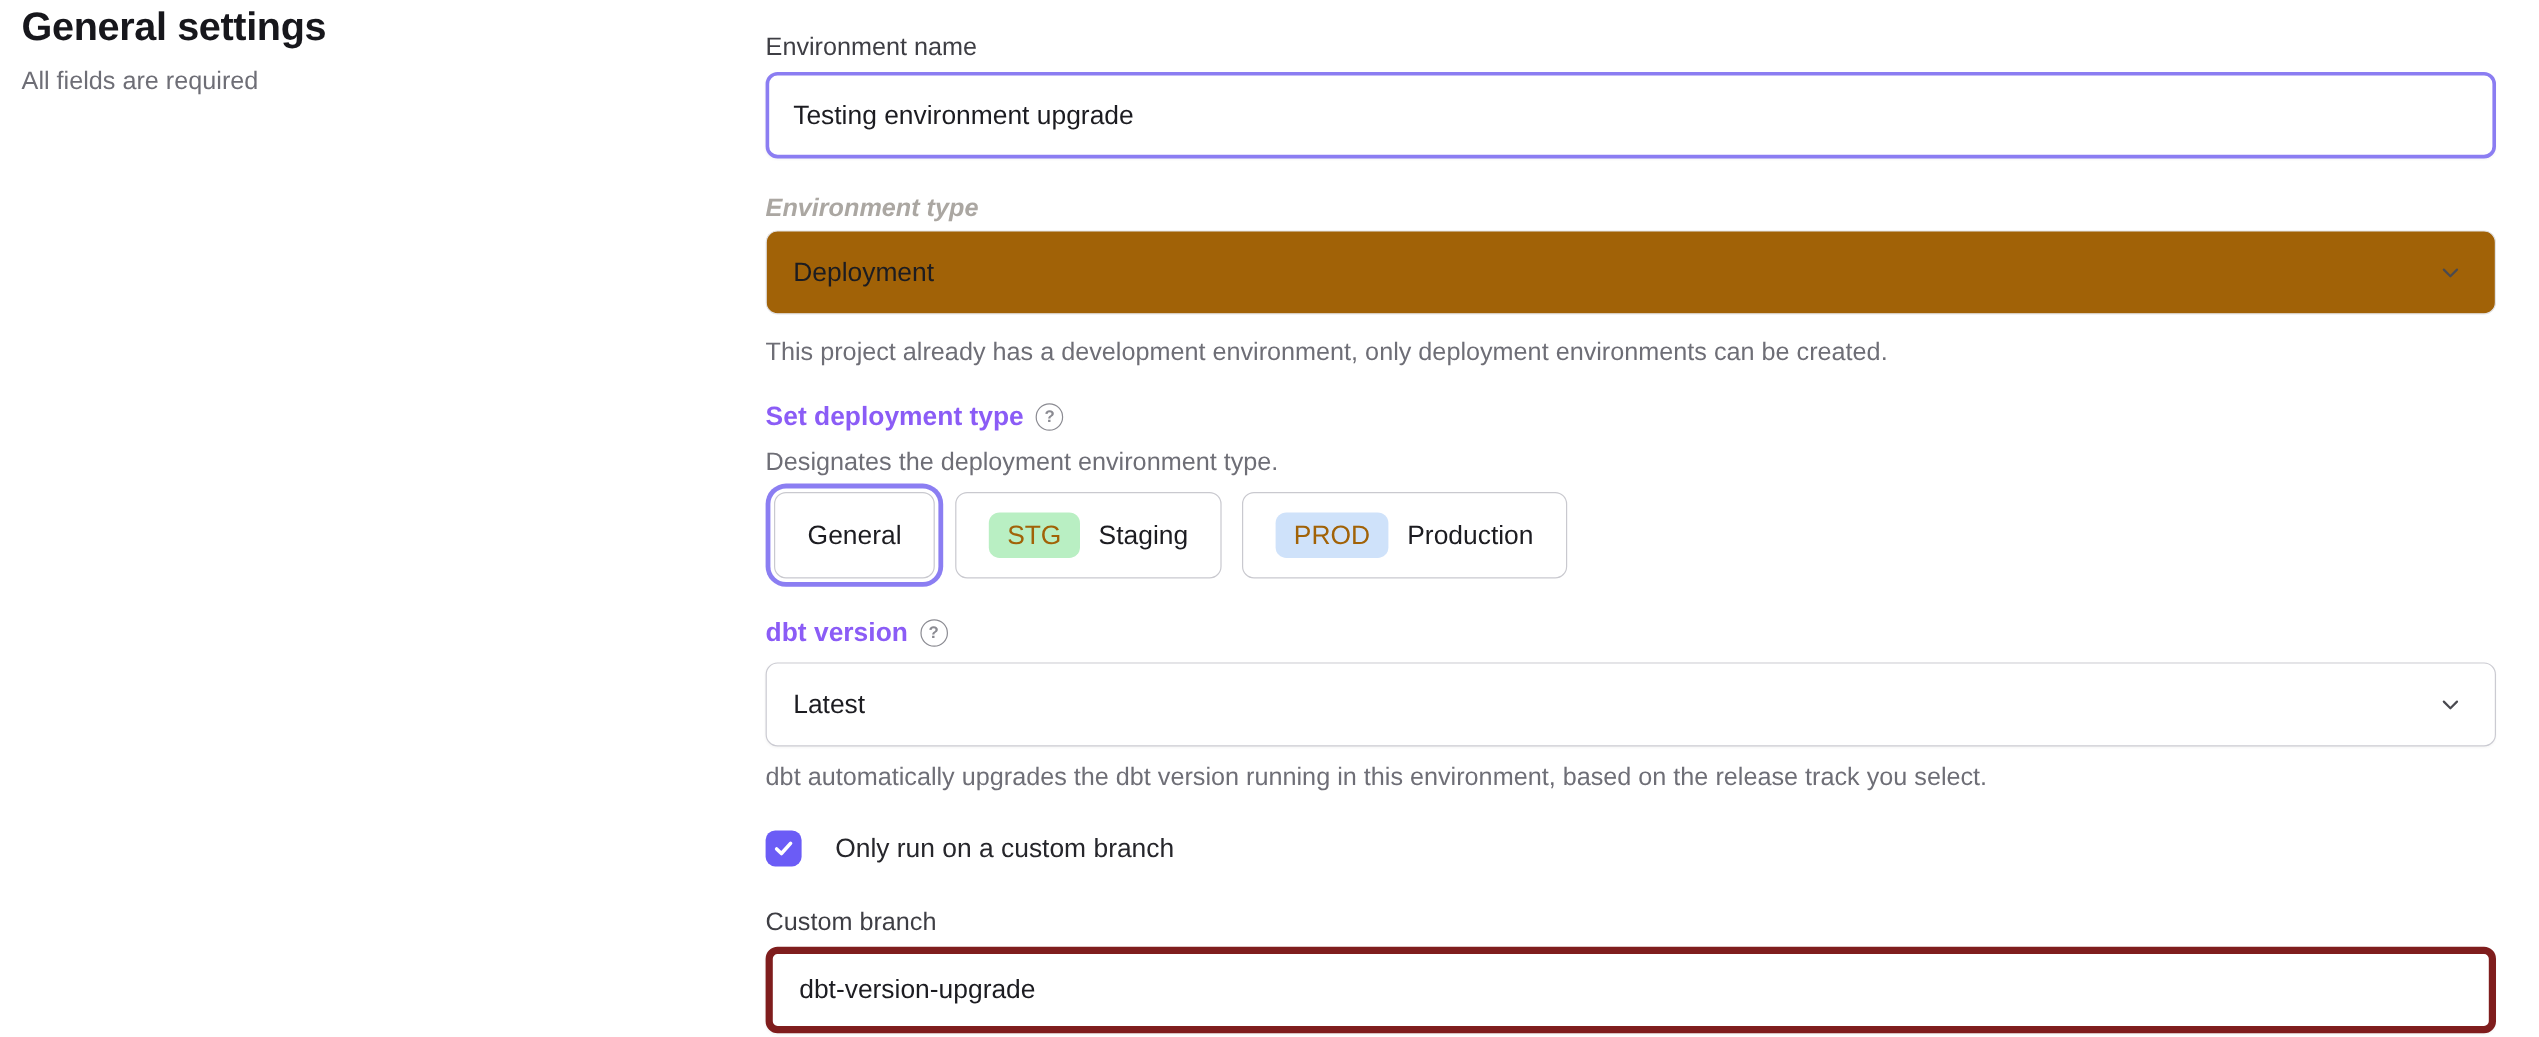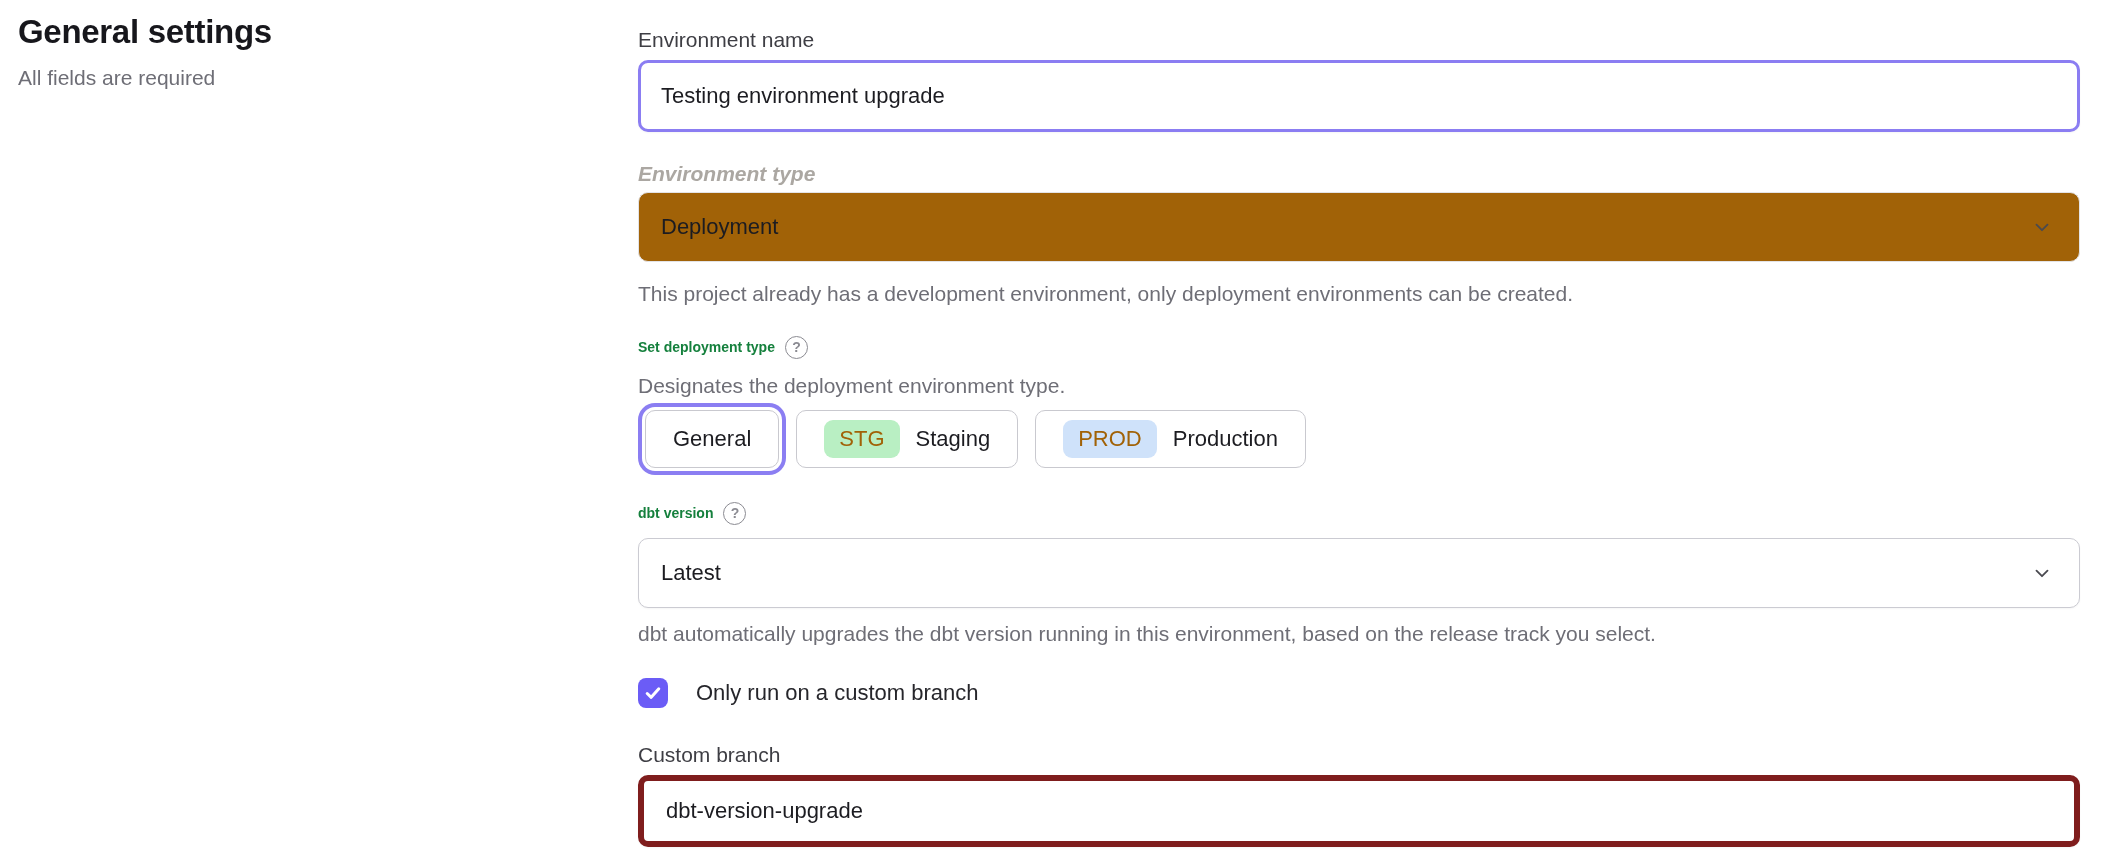--- a/index.html
+++ b/index.html
@@ -1,33 +1,33 @@
 <!DOCTYPE html>
 <html><head>
 <meta charset="utf-8">
 <style>
   * { margin:0; padding:0; box-sizing:border-box; }
   html,body { width:2116px; height:864px; background:#ffffff; overflow:hidden;
               font-family:"Liberation Sans", sans-serif; }
   .canvas { position:relative; width:2116px; height:864px; background:#ffffff; }
 
   
-  .left-col { position:absolute; left:18px; top:10px; width:580px; }
+  .left-col { position:absolute; left:18px; top:0; width:580px; }
   .page-title { font-size:33px; font-weight:700; color:#17171c; letter-spacing:-0.3px; line-height:44px; }
   .page-subtitle { margin-top:10px; font-size:21px; font-weight:400; color:#6e6e76; line-height:28px; }
 
   
   .form-col { position:absolute; left:638px; top:12px; width:1442px; padding-top:14px;
               display:flex; flex-direction:column; }
 
   .f-label { font-size:21px; font-weight:500; color:#3e3e44; line-height:28px; }
   .f-label.disabled { color:#aba7a2; font-weight:600;font-style:italic; }
 
   .section-label-row { display:flex; align-items:center; gap:10px; }
-  .section-label { font-size:14px; font-weight:700; color:#15803d; line-height:30px; }
+  .section-label { font-size:22px; font-weight:700; color:#8b5cf6; line-height:30px; }
 
   .help-icon { width:23px; height:23px; border:1.5px solid #8b8b92; border-radius:50%;
                color:#8b8b92; font-size:14px; font-weight:700; display:flex;
                align-items:center; justify-content:center; line-height:1; }
 
   .hint-text { font-size:21px; font-weight:400; color:#6e6e76; line-height:28px; }
 
   .text-input { width:100%; height:72px; border:6px solid #7f1d1d; border-radius:10px;
                 background:#ffffff; font-family:"Liberation Sans", sans-serif;
                 font-size:22px; color:#1c1c21; padding:0 22px; outline:none;
@@ -36,21 +36,21 @@
 
   .select-box { width:100%; height:70px; border:1px solid #cbcbd2; border-radius:10px;
                 background:#ffffff; display:flex; align-items:center;
                 justify-content:space-between; padding:0 26px 0 22px;
                 box-shadow:0 1px 2px rgba(0,0,0,0.04); cursor:pointer; }
   .select-box.disabled { background:#a16207; border-color:#e3e3e6; box-shadow:none; }
   .select-value { font-size:22px; font-weight:500; color:#1c1c21; }
   .chev { width:22px; height:22px; flex:0 0 auto; }
 
   .btn-row { display:flex; align-items:center; gap:17px; margin-top:10px; }
-  .dep-btn { height:58px; background:#ffffff; border:1px solid #c9c9cf; border-radius:10px;
+  .dep-btn { height:72px; background:#ffffff; border:1px solid #c9c9cf; border-radius:10px;
              display:flex; align-items:center; gap:16px; padding:0 27px;
              font-size:22px; color:#1c1c21; cursor:pointer;
              font-family:"Liberation Sans", sans-serif; }
   .dep-btn.selected { box-shadow:0 0 0 3px #ffffff, 0 0 0 7px #8b7ef2; margin-left:7px; }
   .type-badge { font-size:22px; font-weight:500; color:#a16207; border-radius:9px;
                 padding:5px 15px; line-height:28px; }
   .badge-stg { background:#b9efc3; }
   .badge-prod { background:#cfe2fa; }
 
   .cb-row { display:flex; align-items:center; gap:28px; }

